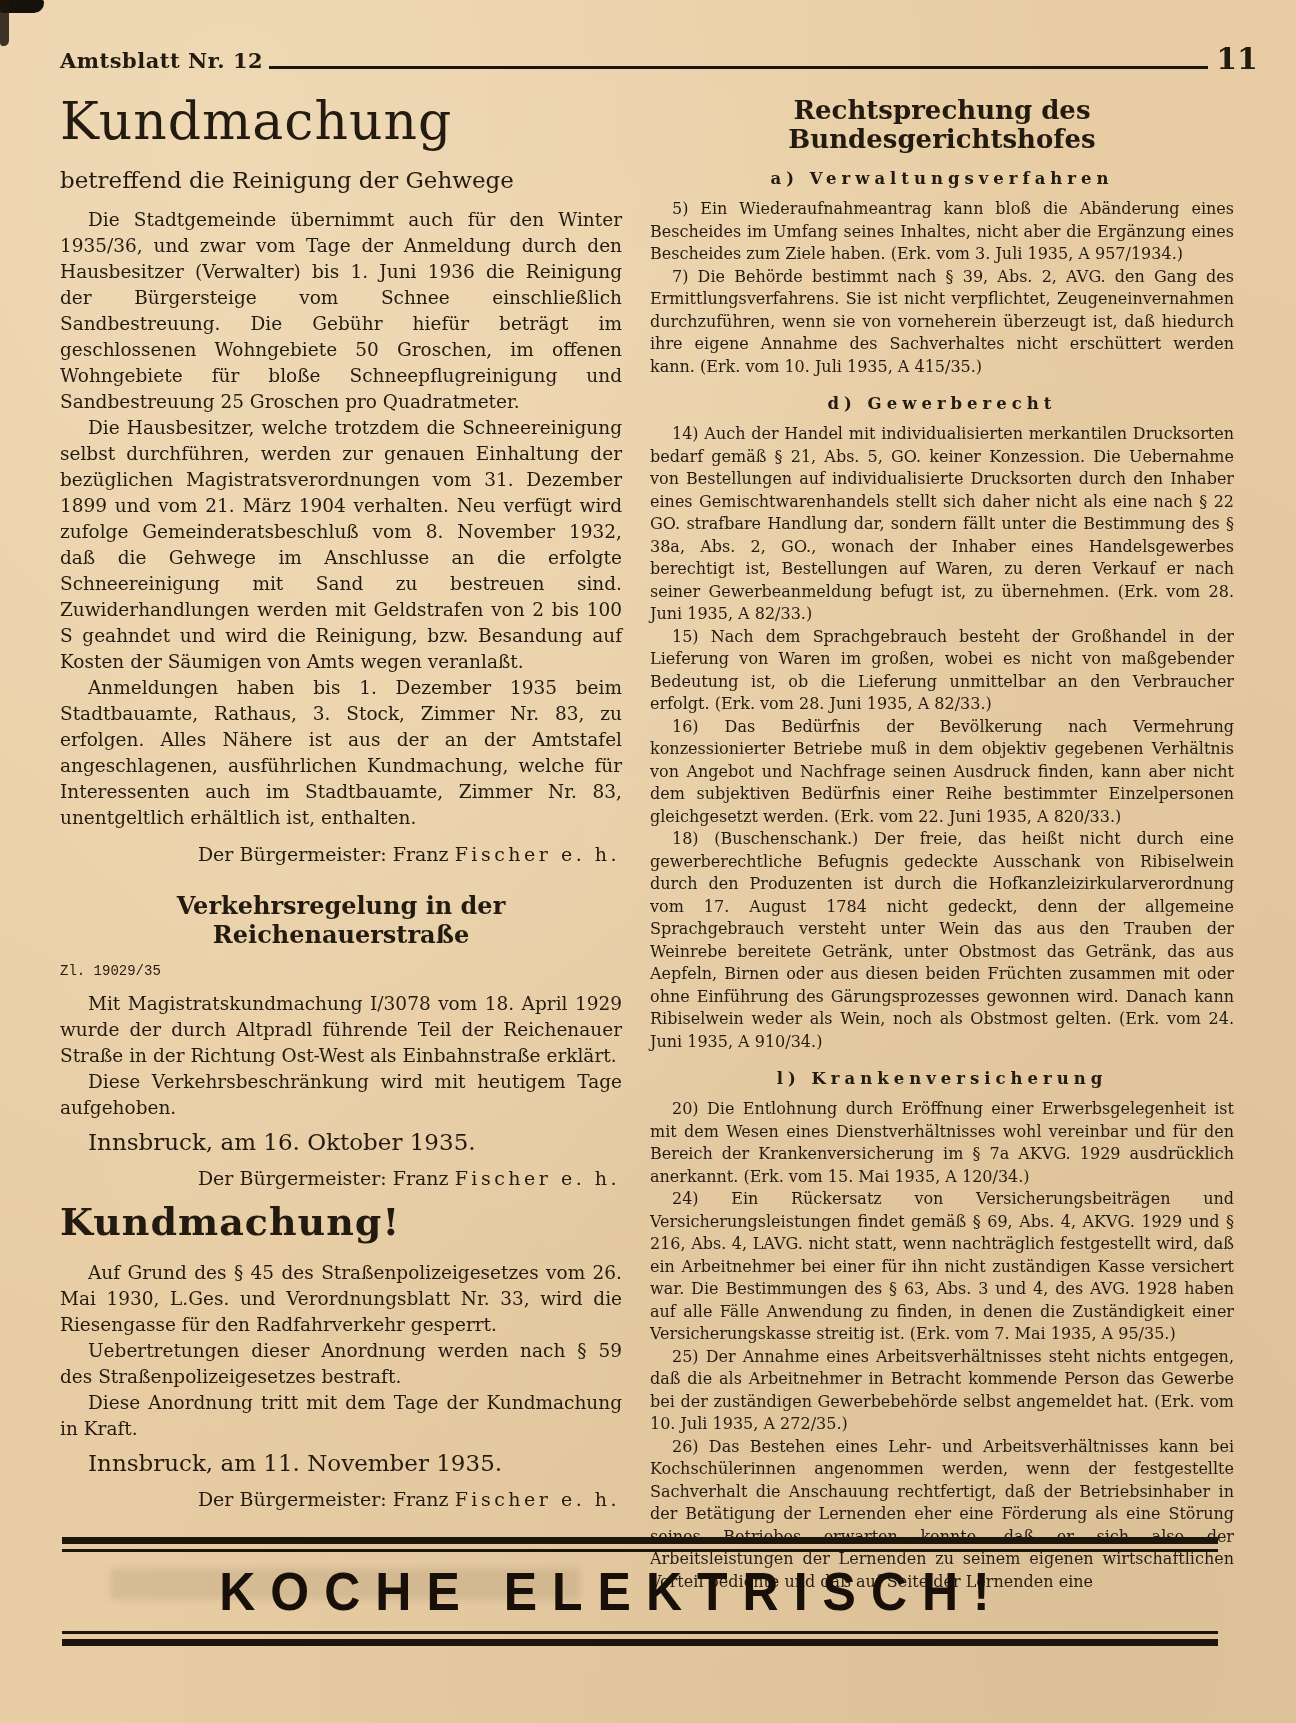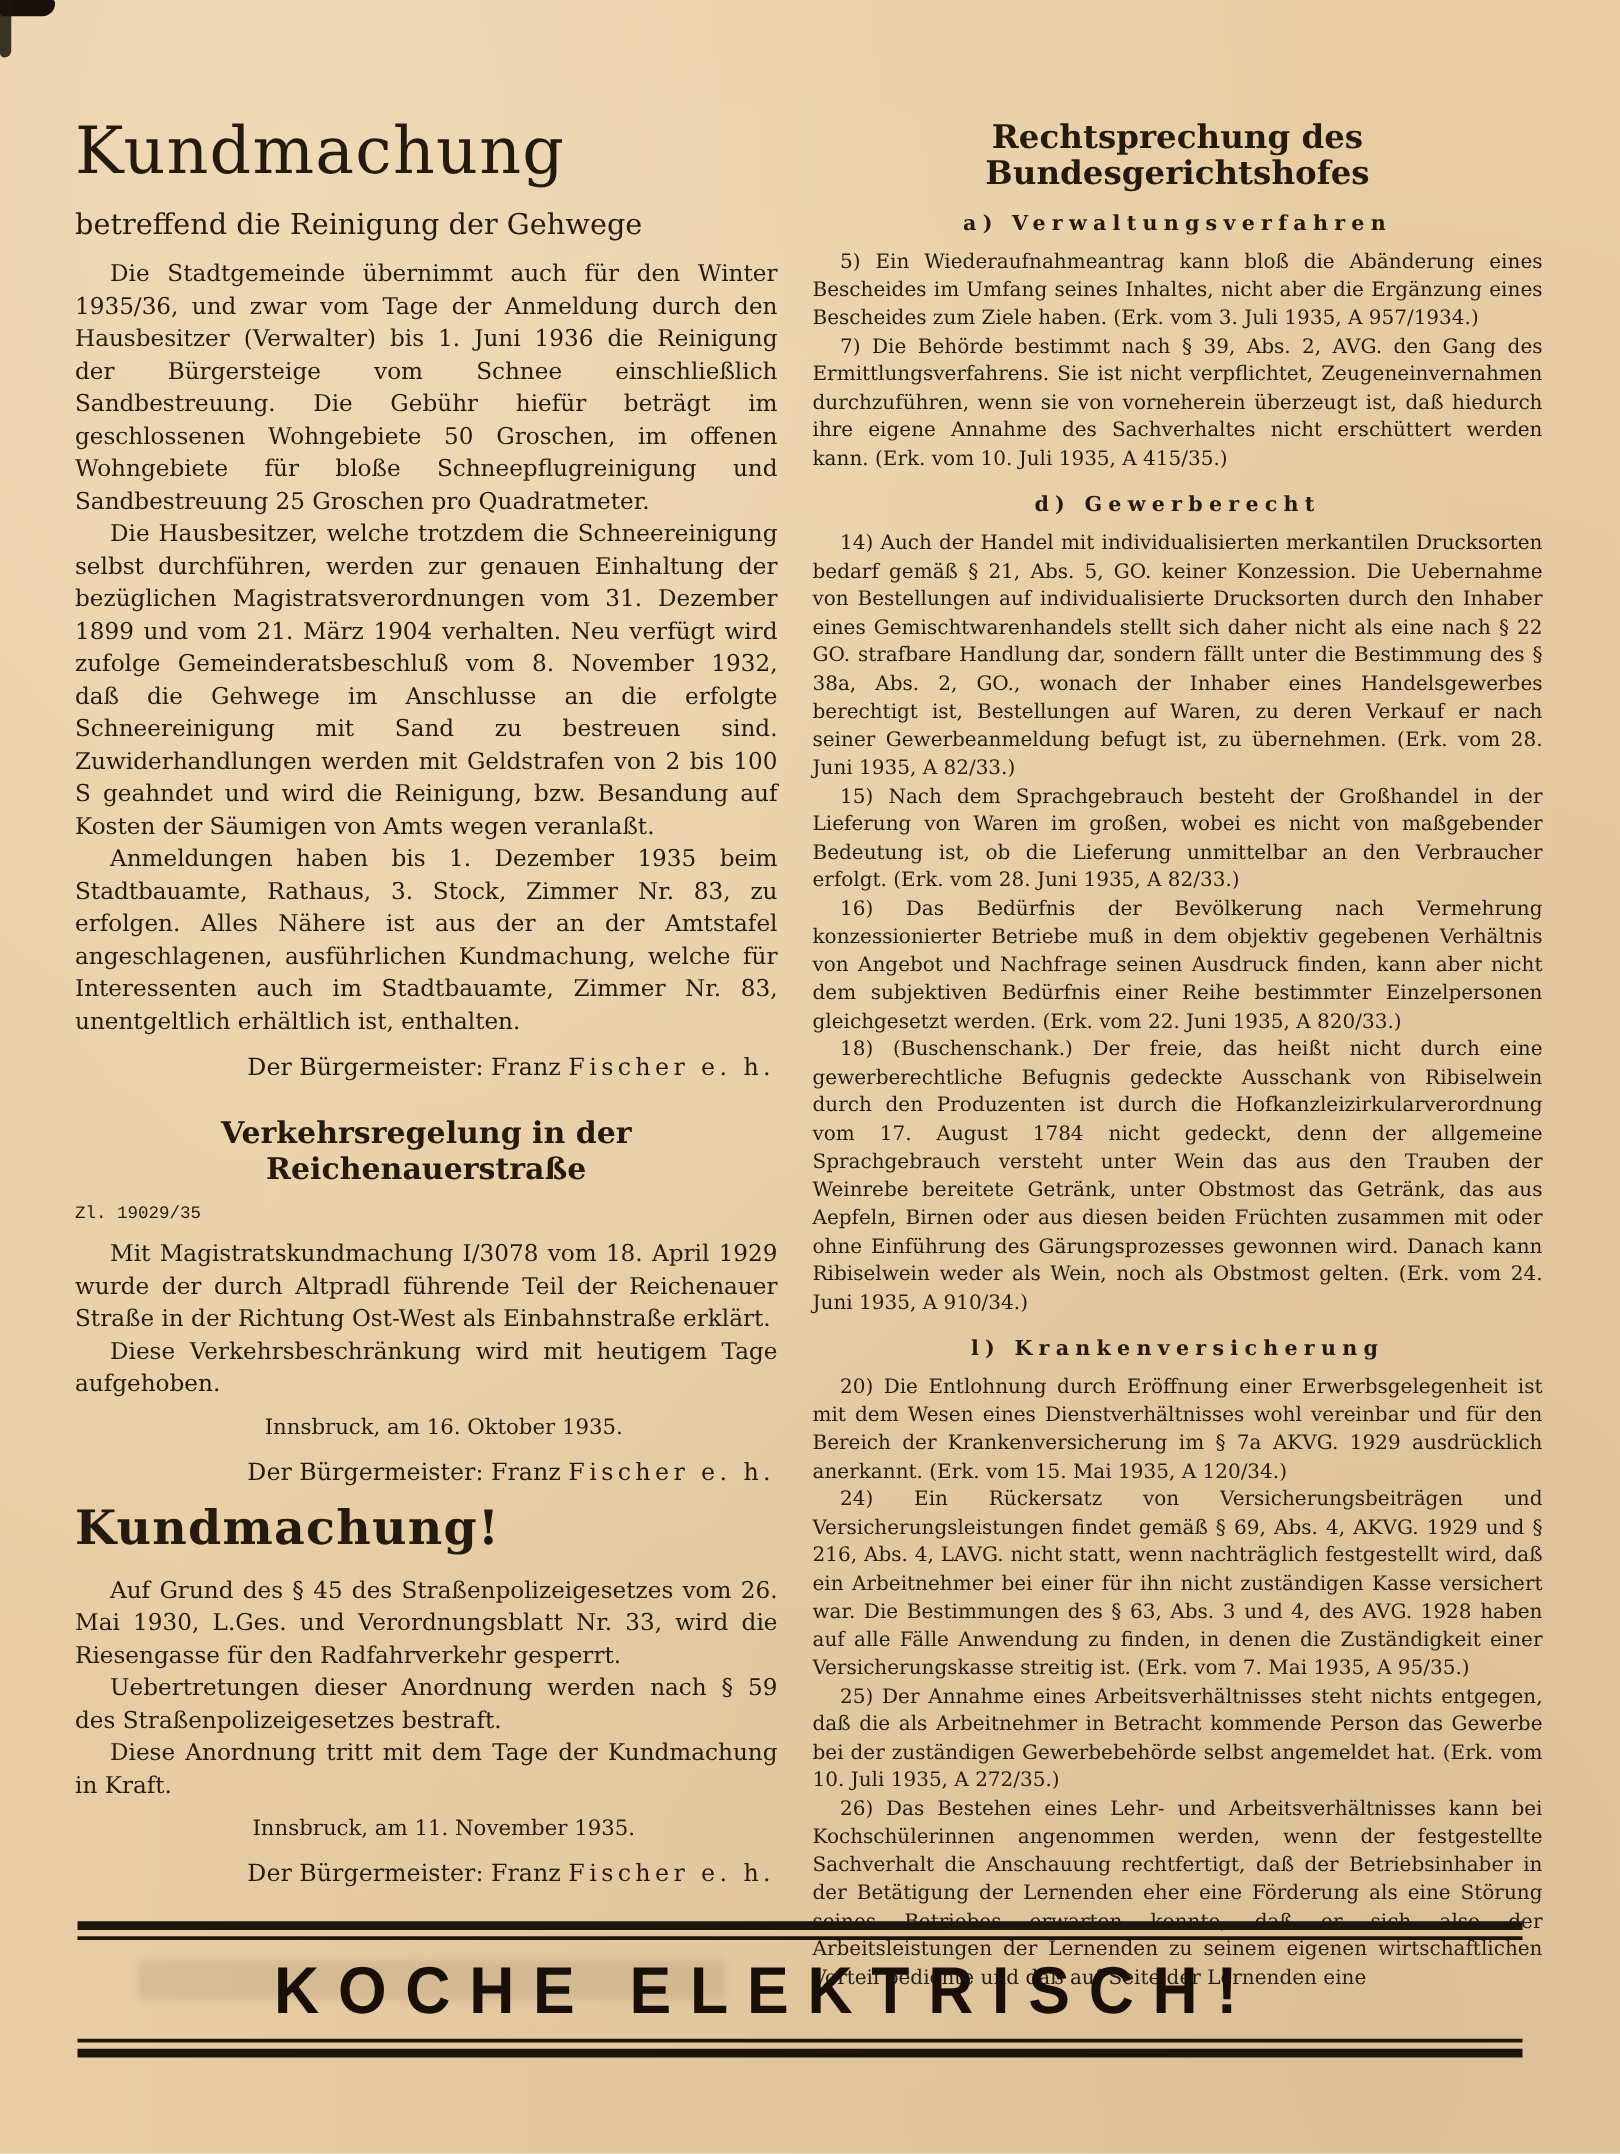--- a/index.html
+++ b/index.html
@@ -29,21 +29,21 @@
   .col-left{position:absolute;left:60px;top:94px;width:562px;}
   .col-right{position:absolute;left:650px;top:96px;width:584px;}
 
   .h-big{font-size:52px;font-weight:normal;margin:0 0 18px 0;line-height:1.05;letter-spacing:1px;}
   .h-sub{font-size:23px;font-weight:normal;margin:0 0 14px 0;line-height:1.15;}
   .h-mid{font-size:24px;font-weight:bold;text-align:center;margin:24px 0 10px 0;}
   .h-big2{font-size:38px;font-weight:bold;text-align:left;margin:8px 0 16px 0;letter-spacing:1px;}
   .body-l{font-size:18.5px;line-height:26px;text-align:justify;text-indent:28px;margin:0;}
   .ref-line{font-size:14px;line-height:24px;margin:10px 0 8px 0;text-indent:0;font-family:Liberation Mono, monospace;}
   .ref-line2{font-size:18.5px;line-height:24px;margin:28px 0 0 0;text-indent:0;}
-  .date-line{font-size:17px;line-height:26px;margin:8px 0 0 0;text-indent:28px;text-align:center;}
+  .date-line{font-size:23px;line-height:26px;margin:8px 0 0 0;text-indent:28px;text-align:left;}
   .signature{font-size:19px;line-height:26px;text-align:right;margin:10px 2px 0 0;}
   .signature .sig-name{letter-spacing:3.5px;}
 
   .r-title{font-size:26px;font-weight:bold;text-align:center;margin:0 0 16px 0;line-height:1.1;}
   .r-sect{font-size:16.5px;font-weight:600;text-align:center;letter-spacing:5px;margin:16px 0 10px 0;}
   .body-r{font-size:16px;line-height:22.5px;text-align:justify;text-indent:22px;margin:0;}
 
   
   .ad{position:absolute;left:62px;top:1537px;width:1156px;}
   .rule-thick{height:7px;background:#1d150c;}
@@ -60,20 +60,25 @@
   }
 </style>
 </head>
 <body>
 
 <div class="page">
 
   <div class="corner-blob"></div>
   <div class="corner-streak"></div>
 
+  <div class="header">
+    <span class="masthead">Amtsblatt Nr. 12</span>
+    <span class="header-rule"></span>
+    <span class="page-number">11</span>
+  </div>
 
   <div class="col-left">
 
     <div class="h-big">Kundmachung</div>
     <div class="h-sub">betreffend die Reinigung der Gehwege</div>
     <p class="body-l">Die Stadtgemeinde übernimmt auch für den Winter 1935/36, und zwar vom Tage der Anmeldung durch den Hausbesitzer (Verwalter) bis 1. Juni 1936 die Reinigung der Bürgersteige vom Schnee einschließlich Sandbestreuung. Die Gebühr hiefür beträgt im geschlossenen Wohngebiete 50 Groschen, im offenen Wohngebiete für bloße Schneepflugreinigung und Sandbestreuung 25 Groschen pro Quadratmeter.</p>
     <p class="body-l">Die Hausbesitzer, welche trotzdem die Schneereinigung selbst durchführen, werden zur genauen Einhaltung der bezüglichen Magistratsverordnungen vom 31. Dezember 1899 und vom 21. März 1904 verhalten. Neu verfügt wird zufolge Gemeinderatsbeschluß vom 8. November 1932, daß die Gehwege im Anschlusse an die erfolgte Schneereinigung mit Sand zu bestreuen sind. Zuwiderhandlungen werden mit Geldstrafen von 2 bis 100 S geahndet und wird die Reinigung, bzw. Besandung auf Kosten der Säumigen von Amts wegen veranlaßt.</p>
     <p class="body-l">Anmeldungen haben bis 1. Dezember 1935 beim Stadtbauamte, Rathaus, 3. Stock, Zimmer Nr. 83, zu erfolgen. Alles Nähere ist aus der an der Amtstafel angeschlagenen, ausführlichen Kundmachung, welche für Interessenten auch im Stadtbauamte, Zimmer Nr. 83, unentgeltlich erhältlich ist, enthalten.</p>
     <div class="signature">
       <span>Der Bürgermeister: Franz</span>

